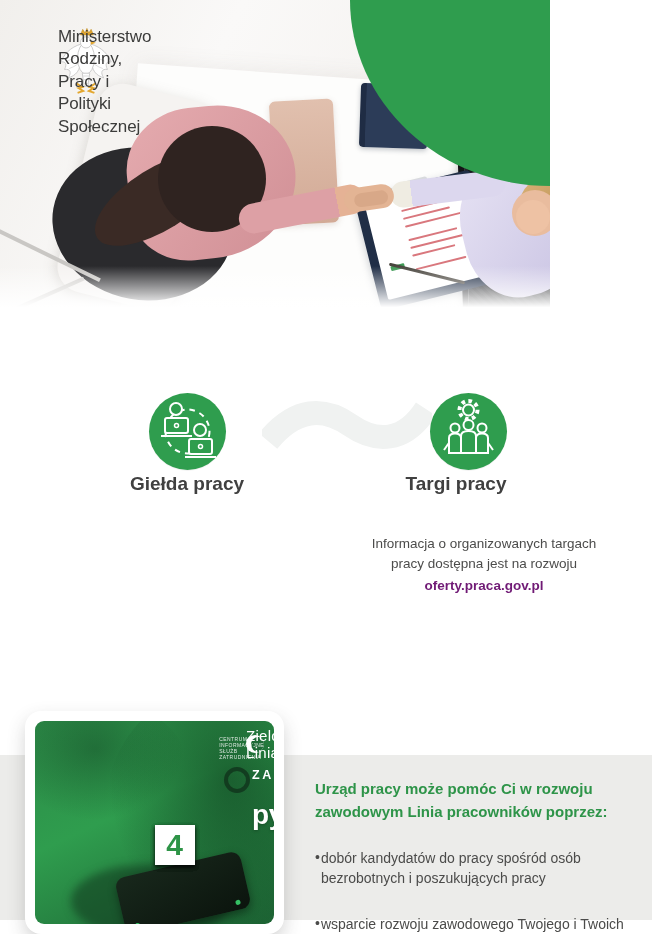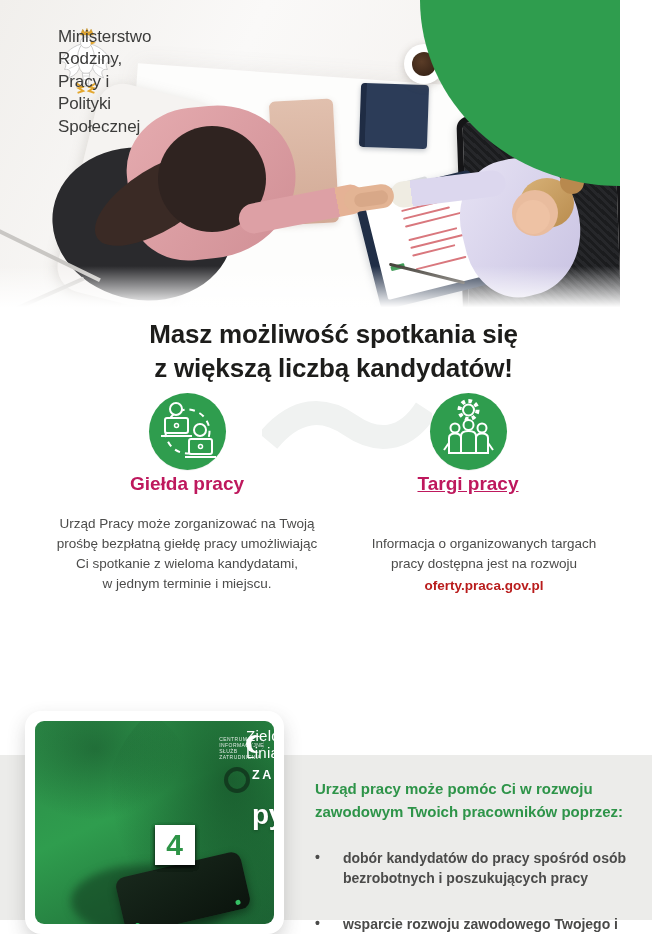--- a/index.html
+++ b/index.html
@@ -4,21 +4,21 @@
 <style>
   html,body{margin:0;padding:0;background:#fff;}
   .poster{
     position:relative;width:667px;height:934px;overflow:hidden;background:#fff;
     font-family:"Liberation Sans", sans-serif;color:#1e1e1c;
   }
   .pre{white-space:pre-line;}
 
   
   .hero{
-    position:absolute;left:0;top:0;width:620px;height:312px;overflow:hidden;
+    position:absolute;left:0;top:0;width:550px;height:312px;overflow:hidden;
     background:linear-gradient(115deg,#f1efec 0%,#faf9f8 35%,#f6f4f2 62%,#eeece9 100%);
   }
   .hero *{position:absolute;}
   .desk{left:128px;top:78px;width:430px;height:270px;background:#fdfdfc;transform:rotate(4deg);
         box-shadow:0 0 22px rgba(110,100,90,.10);}
   .laptop{left:272px;top:100px;width:64px;height:124px;border-radius:6px;transform:rotate(-3deg);
         background:linear-gradient(180deg,#e1c0ae,#d2aa96);box-shadow:0 2px 6px rgba(120,90,70,.18);}
   .notebook{left:360px;top:84px;width:68px;height:64px;border-radius:4px;transform:rotate(2deg);
         background:linear-gradient(90deg,#1f2c44 8%,#2c3c58 9%);box-shadow:0 2px 5px rgba(20,30,50,.25);}
   .cup{left:404px;top:44px;width:40px;height:40px;border-radius:50%;background:#fff;
@@ -68,27 +68,27 @@
   .rule .red{margin-top:2px;height:3px;background:#E0352C;}
 
   
   .title{position:absolute;left:0;top:317px;width:667px;text-align:center;
         font-size:26px;font-weight:700;line-height:1.32;color:#1d1d1b;letter-spacing:-0.2px;}
   .wave{position:absolute;left:262px;top:397px;}
   .icon-circle{position:absolute;width:77px;height:77px;border-radius:50%;background:#2F9D4E;
         display:flex;align-items:center;justify-content:center;box-shadow:0 1px 0 rgba(0,0,0,.05);}
   .ic-left{left:149px;top:393px;} .ic-right{left:430px;top:393px;}
   .sec-title{position:absolute;top:473px;width:200px;text-align:center;
-        font-size:19px;font-weight:700;color:#be185d;}
-  .st-left{left:87px;} .st-right{left:368px;text-decoration:underline;}
+        font-size:19px;font-weight:700;color:#404040;}
+  .st-left{left:87px;} .st-right{left:356px;}
   .col{position:absolute;text-align:center;font-size:13.5px;line-height:1.47;color:#4c4c4b;}
   .col-left{left:30px;top:514px;width:314px;}
   .col-right{left:338px;top:519px;width:292px;}
   .col .p2{margin-top:15px;}
-  .site-link{display:inline-block;margin-top:2px;font-weight:700;color:#b91c1c;text-decoration:none;}
+  .site-link{display:inline-block;margin-top:2px;font-weight:700;color:#701a75;text-decoration:none;}
 
   
   .gray-band{position:absolute;left:0;top:755px;width:652px;height:165px;background:#ECECEA;}
   .card{position:absolute;left:25px;top:711px;width:259px;height:223px;background:#fff;
         border-radius:16px;padding:10px;box-sizing:border-box;box-shadow:0 8px 18px rgba(60,60,60,.22);}
   .card-img{position:relative;width:100%;height:100%;border-radius:9px;overflow:hidden;
         background:linear-gradient(155deg,#2c8a47 0%,#2f9d4e 42%,#1c6233 100%);}
   .card-img *{position:absolute;}
   .sil-arm{top:-30px;right:-40px;width:210px;height:250px;border-radius:50%;
         background:radial-gradient(ellipse at 60% 35%,rgba(8,40,20,.50),rgba(8,40,20,0) 68%);}
@@ -108,21 +108,21 @@
   .zl-cap{margin-top:1px;color:rgba(255,255,255,.85);font-size:5px;letter-spacing:.45px;}
   .q-block{top:46px;right:22px;text-align:right;color:#fff;}
   .q-main{font-size:28px;font-weight:700;letter-spacing:-.3px;text-shadow:0 1px 3px rgba(0,0,0,.25);}
   .q-call{font-size:12.5px;font-weight:700;letter-spacing:2.5px;margin-top:1px;}
   .digits{top:104px;left:50%;transform:translateX(-50%);display:flex;gap:4px;}
   .digit{width:40px;height:40px;background:#fff;display:flex;align-items:center;justify-content:center;
         font-size:30px;font-weight:700;color:#2E9447;box-shadow:0 2px 4px rgba(0,0,0,.25);}
   .help{position:absolute;left:315px;top:778px;width:338px;}
   .help-heading{font-size:15px;font-weight:700;color:#2E9449;line-height:1.5;}
   .bullets{margin-top:17px;}
-  .bullet{display:flex;gap:23px;font-size:14px;line-height:1.45;color:#4b4b4a;margin-top:25px;font-weight:bold;}
+  .bullet{display:flex;gap:1px;font-size:14px;line-height:1.45;color:#4b4b4a;margin-top:25px;}
   .bullet .dot{flex:0 0 auto;line-height:1.35;}
   .bullet .dot::before{content:'•';}
 </style>
 </head>
 <body>
 
 <div class="poster">
 
   <div class="hero">
     <div class="desk"></div>
@@ -181,22 +181,20 @@
       <div>
         <div class="txt pre">Ministerstwo Rodziny,
 Pracy i Polityki Społecznej</div>
         <div class="rule">
             <div class="red"></div>
           </div>
       </div>
     </div>
   </div>
 
-  <div class="title pre">Masz możliwość spotkania się
-z większą liczbą kandydatów!</div>
 
   <div class="wave">
     <svg width="170" height="62" viewBox="0 0 170 62">
       <path d="M6,44 C34,10 62,10 88,28 C114,46 142,46 164,12" fill="none" stroke="#F0F2F1" stroke-width="24"></path>
     </svg>
   </div>
 
   <div class="icon-circle ic-left">
     <svg width="77" height="77" viewBox="0 0 77 77">
       <circle cx="38.5" cy="38.5" r="22" fill="none" stroke="#fff" stroke-width="2" stroke-dasharray="5.5 5"></circle>
@@ -222,24 +220,20 @@
       <path d="M46,60 V45 q0,-4.5 6,-4.5 q6,0 6,4.5 V60 z" fill="#2F9D4E" stroke="#fff" stroke-width="2"></path>
       <circle cx="38.5" cy="32" r="5" fill="#2F9D4E" stroke="#fff" stroke-width="2"></circle>
       <path d="M31,60 V43 q0,-5 7.5,-5 q7.5,0 7.5,5 V60 z" fill="#2F9D4E" stroke="#fff" stroke-width="2"></path>
     </svg>
   </div>
 
   <div class="sec-title st-left">Giełda pracy</div>
   <div class="sec-title st-right">Targi pracy</div>
 
   <div class="col col-left">
-    <div class="pre">Urząd Pracy może zorganizować na Twoją
-prośbę bezpłatną giełdę pracy umożliwiając
-Ci spotkanie z wieloma kandydatami,
-w jednym terminie i miejscu.</div>
   </div>
   <div class="col col-right">
     <div class="pre p2">Informacja o organizowanych targach
 pracy dostępna jest na rozwoju</div>
     <a href="#" class="site-link">oferty.praca.gov.pl</a>
   </div>
 
   <div class="gray-band"></div>
 
   <div class="card">
@@ -268,21 +262,21 @@
         <span class="digit">9</span>
         <span class="digit">5</span>
         <span class="digit">2</span>
         <span class="digit">4</span>
       </div>
     </div>
   </div>
 
   <div class="help">
     <div class="help-heading pre">Urząd pracy może pomóc Ci w rozwoju
-zawodowym Twoich pracowników poprzez:</div>
+zawodowym Linia pracowników poprzez:</div>
     <div class="bullets">
       <div class="bullet">
         <span class="dot"></span>
         <span class="pre">dobór kandydatów do pracy spośród osób
 bezrobotnych i poszukujących pracy</span>
       </div>
       <div class="bullet">
         <span class="dot"></span>
         <span class="pre">wsparcie rozwoju zawodowego Twojego i Twoich
 pracowników przez udzielanie porad zawodowych</span>

